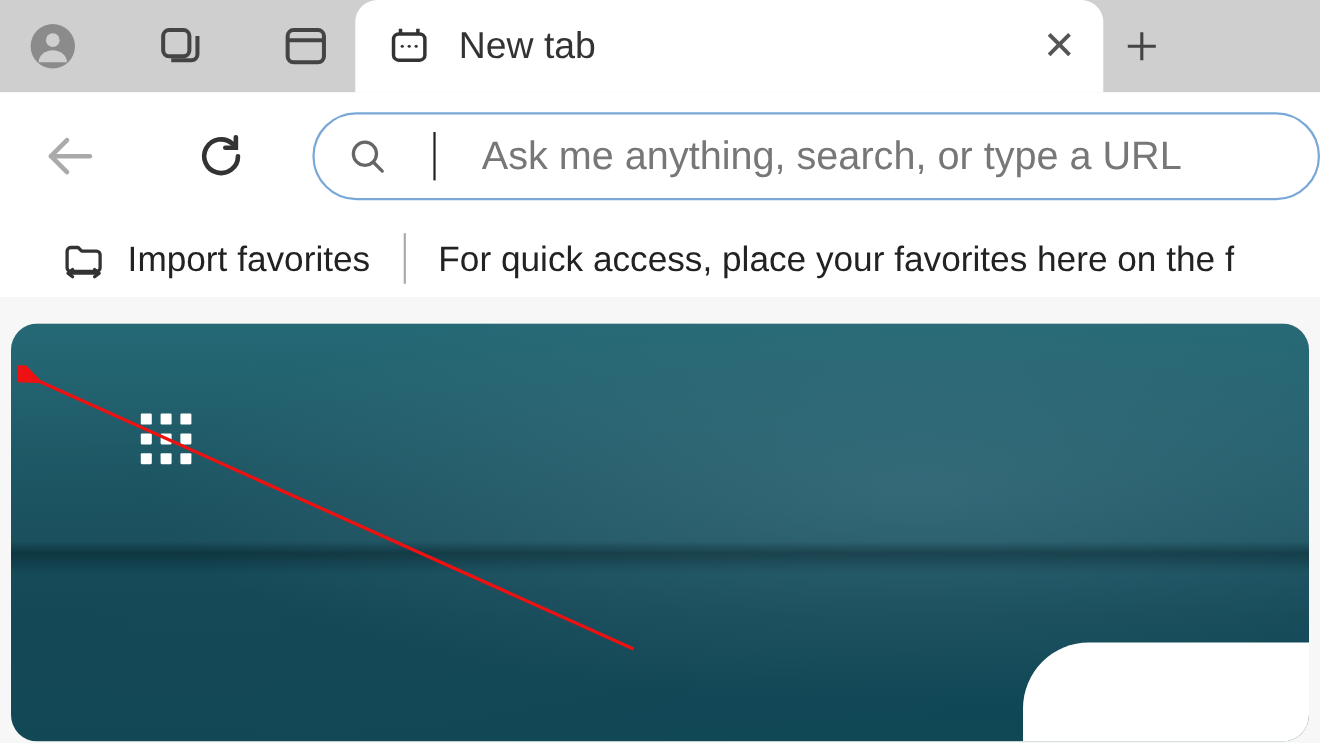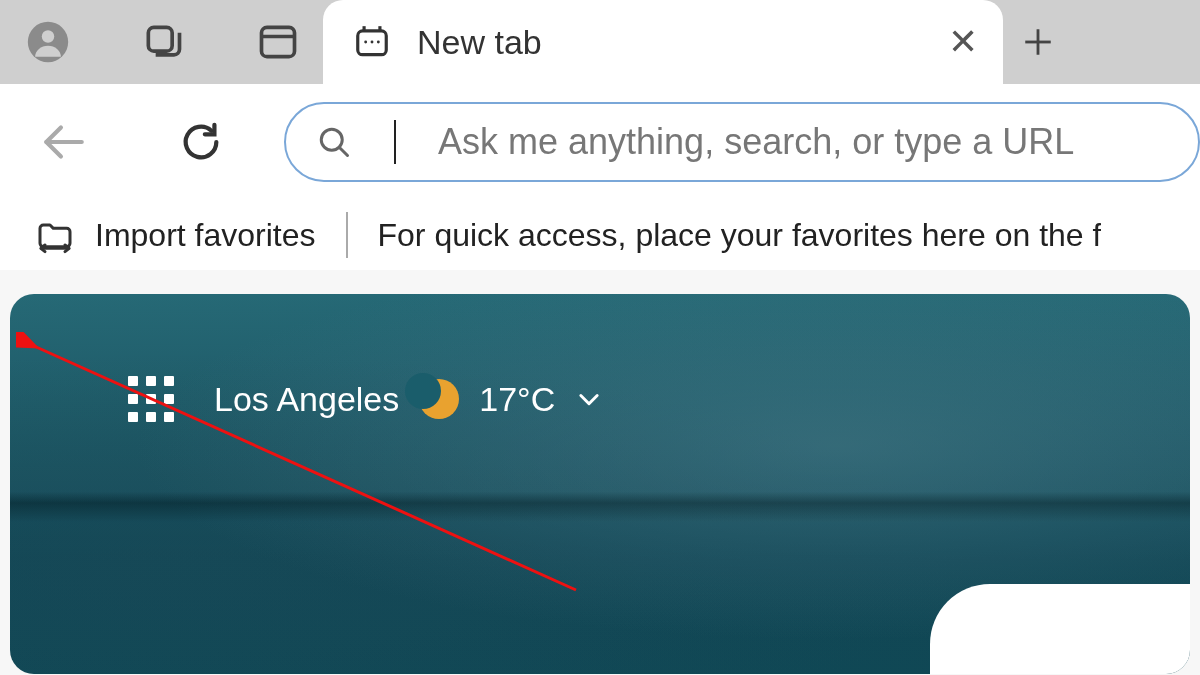--- a/index.html
+++ b/index.html
@@ -109,21 +109,21 @@
       height: 44px;
       background: #222;
     }
 
     
     .favorites-bar {
       height: 70px;
       background: #fff;
       display: flex;
       align-items: center;
-      padding-left: 35px;
+      padding-left: 56px;
       font-size: 32px;
       color: #222;
     }
     .import-favorites {
       display: flex;
       align-items: center;
       gap: 20px;
       padding-right: 30px;
       border-right: 2px solid #aaa;
       height: 46px;
@@ -322,30 +322,20 @@
       <span></span>
         <span></span>
         <span></span>
       <span></span>
         <span></span>
         <span></span>
       <span></span>
         <span></span>
         <span></span>
     </div>
-    <div class="weather clickable">
-      <span class="city">Los Angeles</span>
-      <span class="moon"></span>
-      <span class="temp">17°C</span>
-      <span class="chev">
-        <svg width="28" height="28" viewBox="0 0 24 24" fill="none" stroke="#fff" stroke-width="2.5" stroke-linecap="round" stroke-linejoin="round">
-          <polyline points="5,9 12,16 19,9"></polyline>
-        </svg>
-      </span>
-    </div>
   </div>
 
   <svg class="annotation-arrow" width="590" height="300">
     <defs>
       <marker id="arrowhead" markerWidth="10" markerHeight="8" refX="2" refY="4" orient="auto">
         <polygon points="10 0, 0 4, 10 8" fill="#e11"></polygon>
       </marker>
     </defs>
     <line x1="560" y1="258" x2="18" y2="14" stroke="#e11" stroke-width="3" marker-end="url(#arrowhead)"></line>
   </svg>

